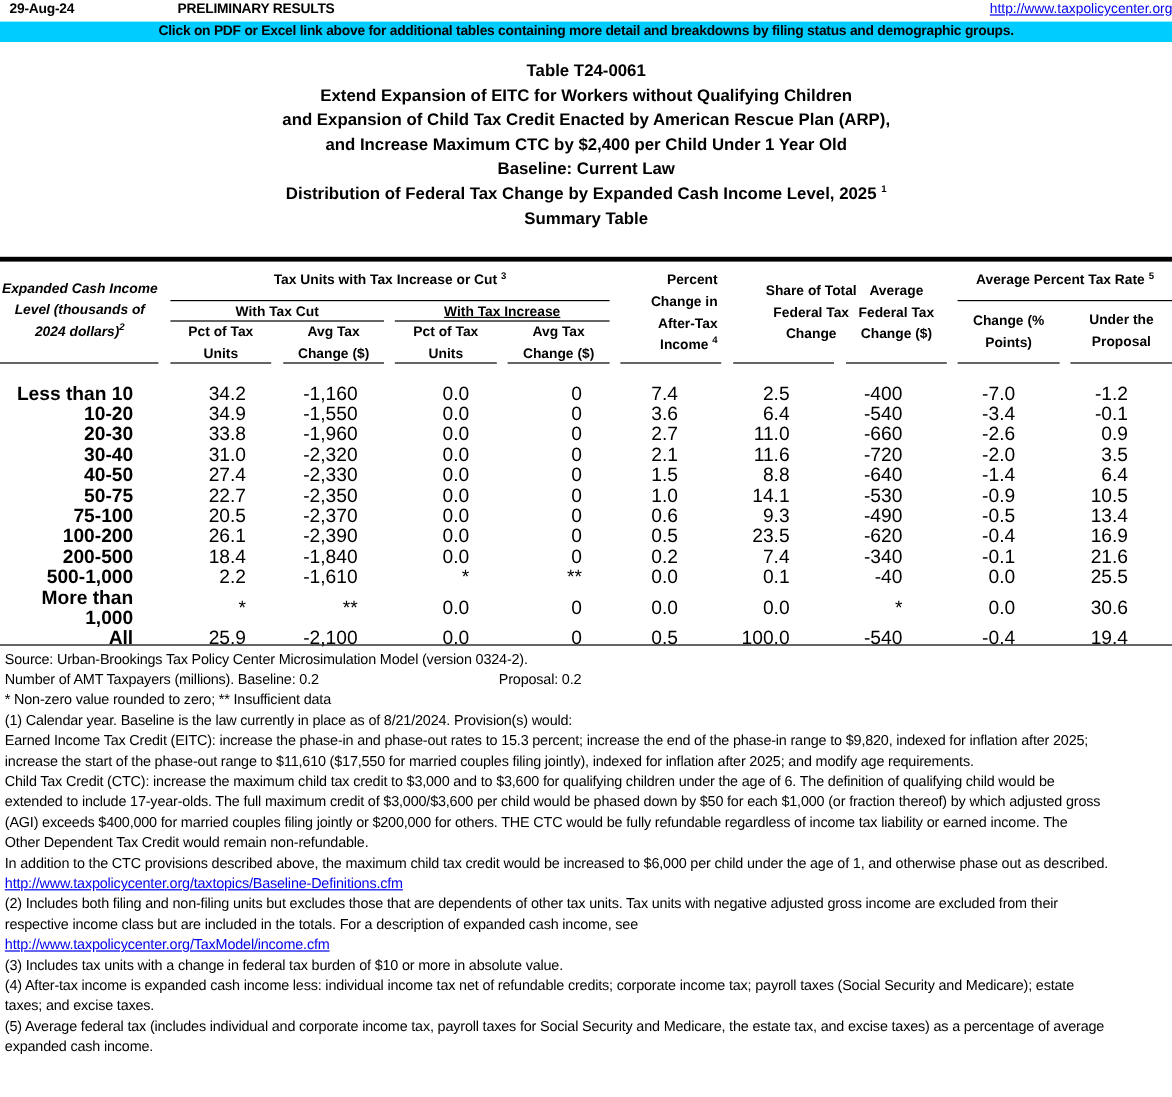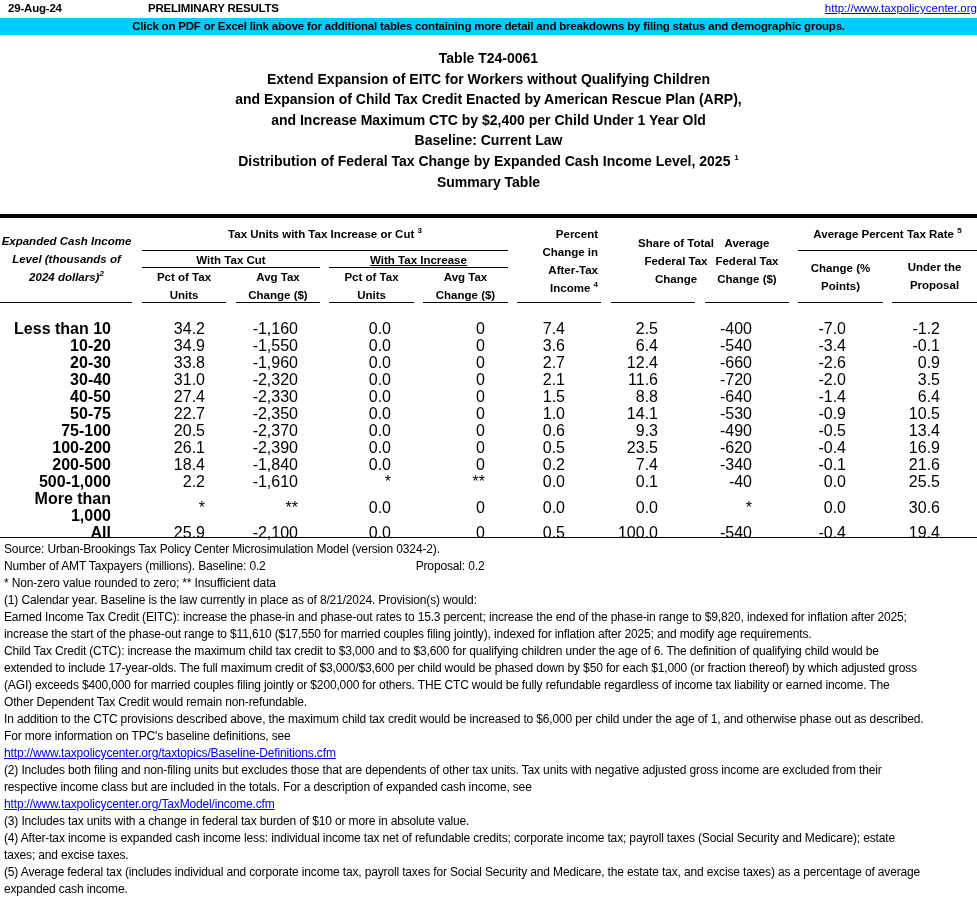--- a/index.html
+++ b/index.html
@@ -167,21 +167,21 @@
     <td>-0.1</td>
   </tr>
 
   <tr>
     <td class="label">20-30</td>
     <td>33.8</td>
     <td>-1,960</td>
     <td>0.0</td>
     <td>0</td>
     <td>2.7</td>
-    <td>12.4</td>
+    <td>11.0</td>
     <td>-660</td>
     <td>-2.6</td>
     <td>0.9</td>
   </tr>
 
   <tr>
     <td class="label">30-40</td>
     <td>31.0</td>
     <td>-2,320</td>
     <td>0.0</td>
@@ -306,21 +306,20 @@
   <div><span>Number of AMT Taxpayers (millions).  Baseline: 0.2</span><span class="proposal">Proposal: 0.2</span></div>
   <div>* Non-zero value rounded to zero; ** Insufficient data</div>
   <div>(1) Calendar year. Baseline is the law currently in place as of 8/21/2024. Provision(s) would:</div>
   <div>Earned Income Tax Credit (EITC): increase the phase-in and phase-out rates to 15.3 percent; increase the end of the phase-in range to $9,820, indexed for inflation after 2025;</div>
   <div>increase the start of the phase-out range to $11,610 ($17,550 for married couples filing jointly), indexed for inflation after 2025; and modify age requirements.</div>
   <div>Child Tax Credit (CTC): increase the maximum child tax credit to $3,000 and to $3,600 for qualifying children under the age of 6. The definition of qualifying child would be</div>
   <div>extended to include 17-year-olds. The full maximum credit of $3,000/$3,600 per child would be phased down by $50 for each $1,000 (or fraction thereof) by which adjusted gross</div>
   <div>(AGI) exceeds $400,000 for married couples filing jointly or $200,000 for others. THE CTC would be fully refundable regardless of income tax liability or earned income. The</div>
   <div>Other Dependent Tax Credit would remain non-refundable.</div>
   <div>In addition to the CTC provisions described above, the maximum child tax credit would be increased to $6,000 per child under the age of 1, and otherwise phase out as described.</div>
-  <div>For more information on TPC's baseline definitions, see</div>
   <div><a>http://www.taxpolicycenter.org/taxtopics/Baseline-Definitions.cfm</a></div>
   <div>(2) Includes both filing and non-filing units but excludes those that are dependents of other tax units. Tax units with negative adjusted gross income are excluded from their</div>
   <div>respective income class but are included in the totals. For a description of expanded cash income, see</div>
   <div><a>http://www.taxpolicycenter.org/TaxModel/income.cfm</a></div>
   <div>(3) Includes tax units with a change in federal tax burden of $10 or more in absolute value.</div>
   <div>(4) After-tax income is expanded cash income less: individual income tax net of refundable credits; corporate income tax; payroll taxes (Social Security and Medicare); estate</div>
   <div>taxes; and excise taxes.</div>
   <div>(5) Average federal tax (includes individual and corporate income tax, payroll taxes for Social Security and Medicare, the estate tax, and excise taxes) as a percentage of average</div>
   <div>expanded cash income.</div>
 </div>

